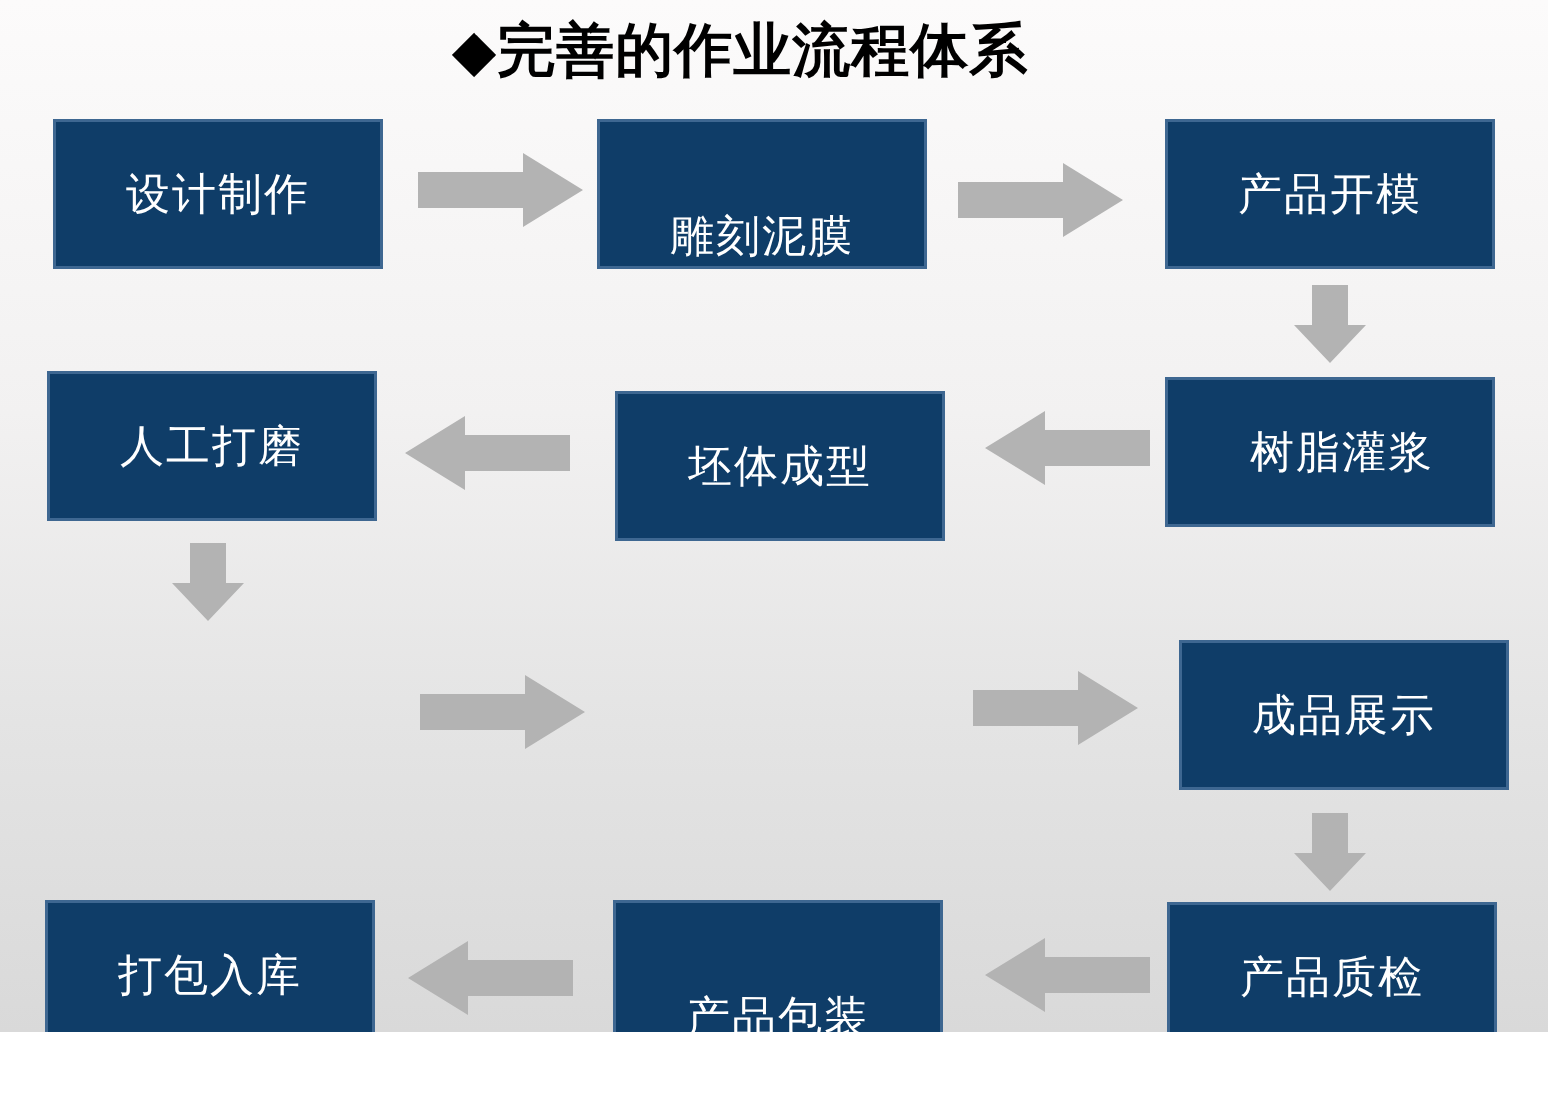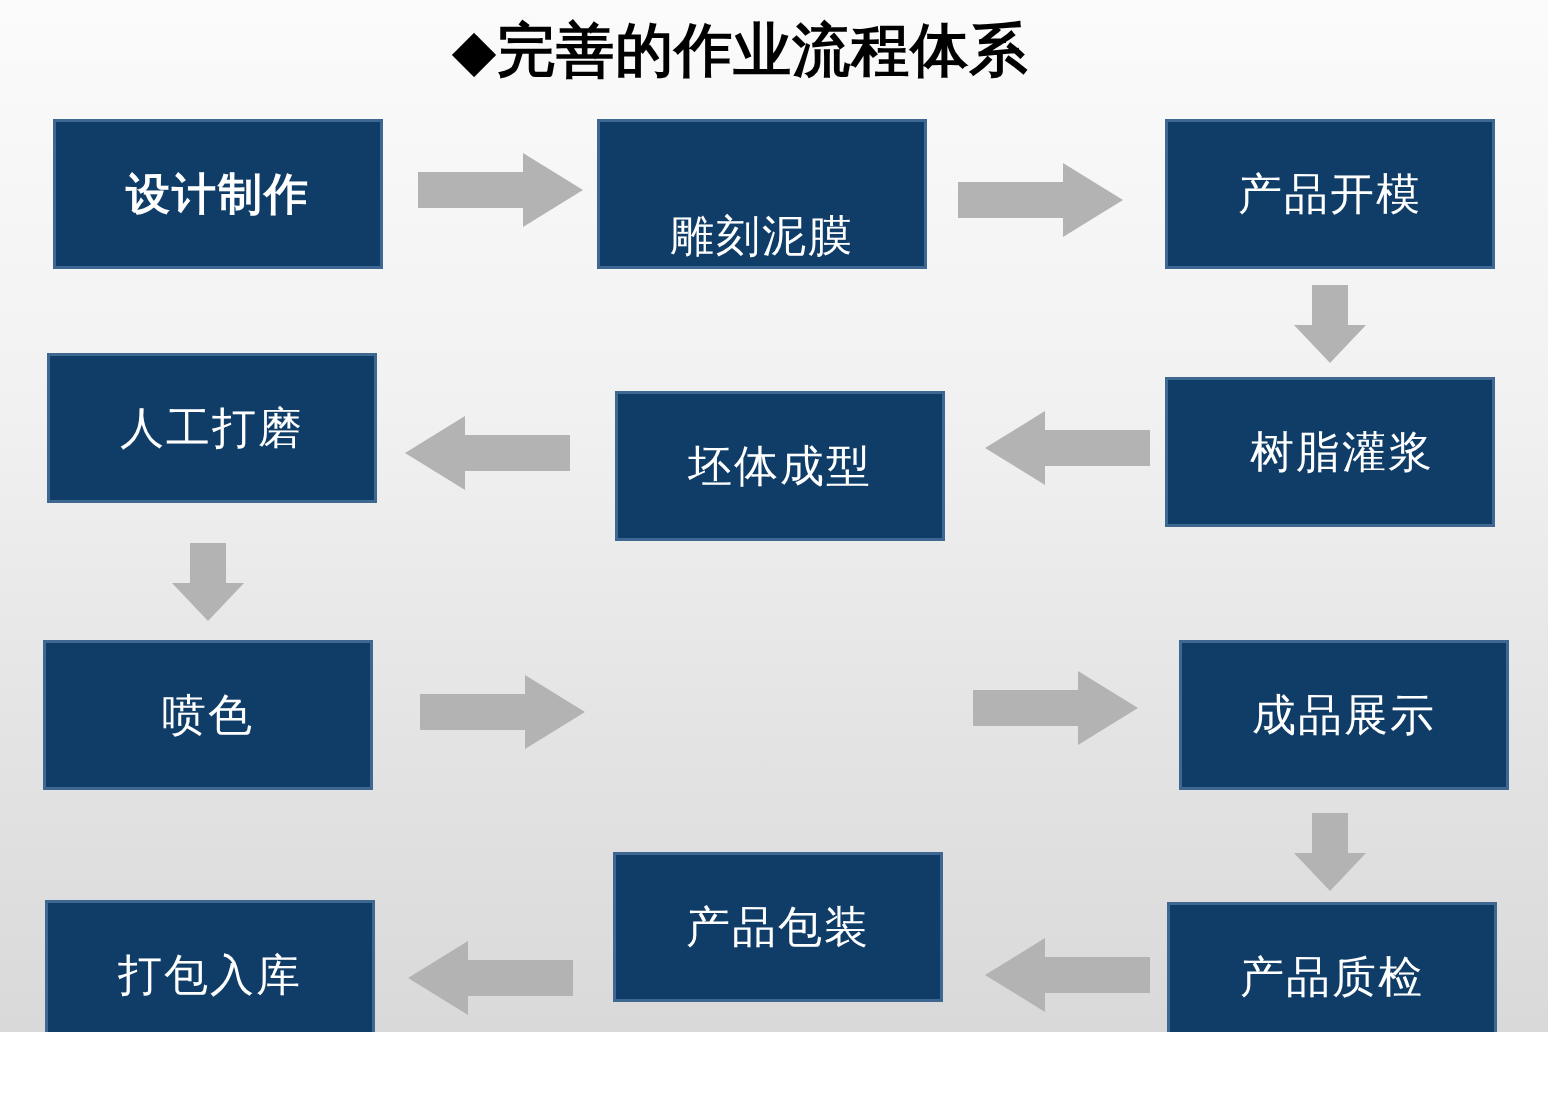--- a/index.html
+++ b/index.html
@@ -23,51 +23,48 @@
   }
   .arrow { position:absolute; display:block; }
 </style>
 </head>
 <body>
 
 <div class="canvas">
 
   <h1 class="title"><span>◆</span><span>完善的作业流程体系</span></h1>
 
-  <div class="node" style="left:53px;  top:119px;font-weight:bold;">
+  <div class="node" style="left:53px;  top:119px;">
       <span>设计制作</span>
     </div>
   <div class="node" style="left:597px; top:119px;align-items:flex-end;">
       <span>雕刻泥膜</span>
     </div>
   <div class="node" style="left:1165px;top:119px;">
       <span>产品开模</span>
     </div>
 
   <div class="node" style="left:1165px;top:377px;padding-left:24px;">
       <span>树脂灌浆</span>
     </div>
   <div class="node" style="left:615px; top:375px;margin-top:16px;">
       <span>坯体成型</span>
     </div>
-  <div class="node" style="left:47px;  top:353px;">
+  <div class="node" style="left:47px;  top:371px;">
       <span>人工打磨</span>
     </div>
 
-  <div class="node" style="left:43px;  top:640px;">
-      <span>喷色</span>
-    </div>
   <div class="node" style="left:1165px;top:640px;margin-left:14px;">
       <span>成品展示</span>
     </div>
 
   <div class="node" style="left:1167px;top:902px;">
       <span>产品质检</span>
     </div>
-  <div class="node" style="left:613px; top:852px;">
+  <div class="node" style="left:613px; top:900px;align-items:flex-end;">
       <span>产品包装</span>
     </div>
   <div class="node" style="left:45px;  top:900px;">
       <span>打包入库</span>
     </div>
 
   <svg class="arrow" style="left:418px; top:140px;" width="165" height="100" viewBox="0 0 165 100">
       <polygon points="0,32 105,32 105,13 165,50 105,87 105,68 0,68" fill="#B3B3B3"></polygon>
     </svg>
   <svg class="arrow" style="left:958px; top:150px;" width="165" height="100" viewBox="0 0 165 100">

